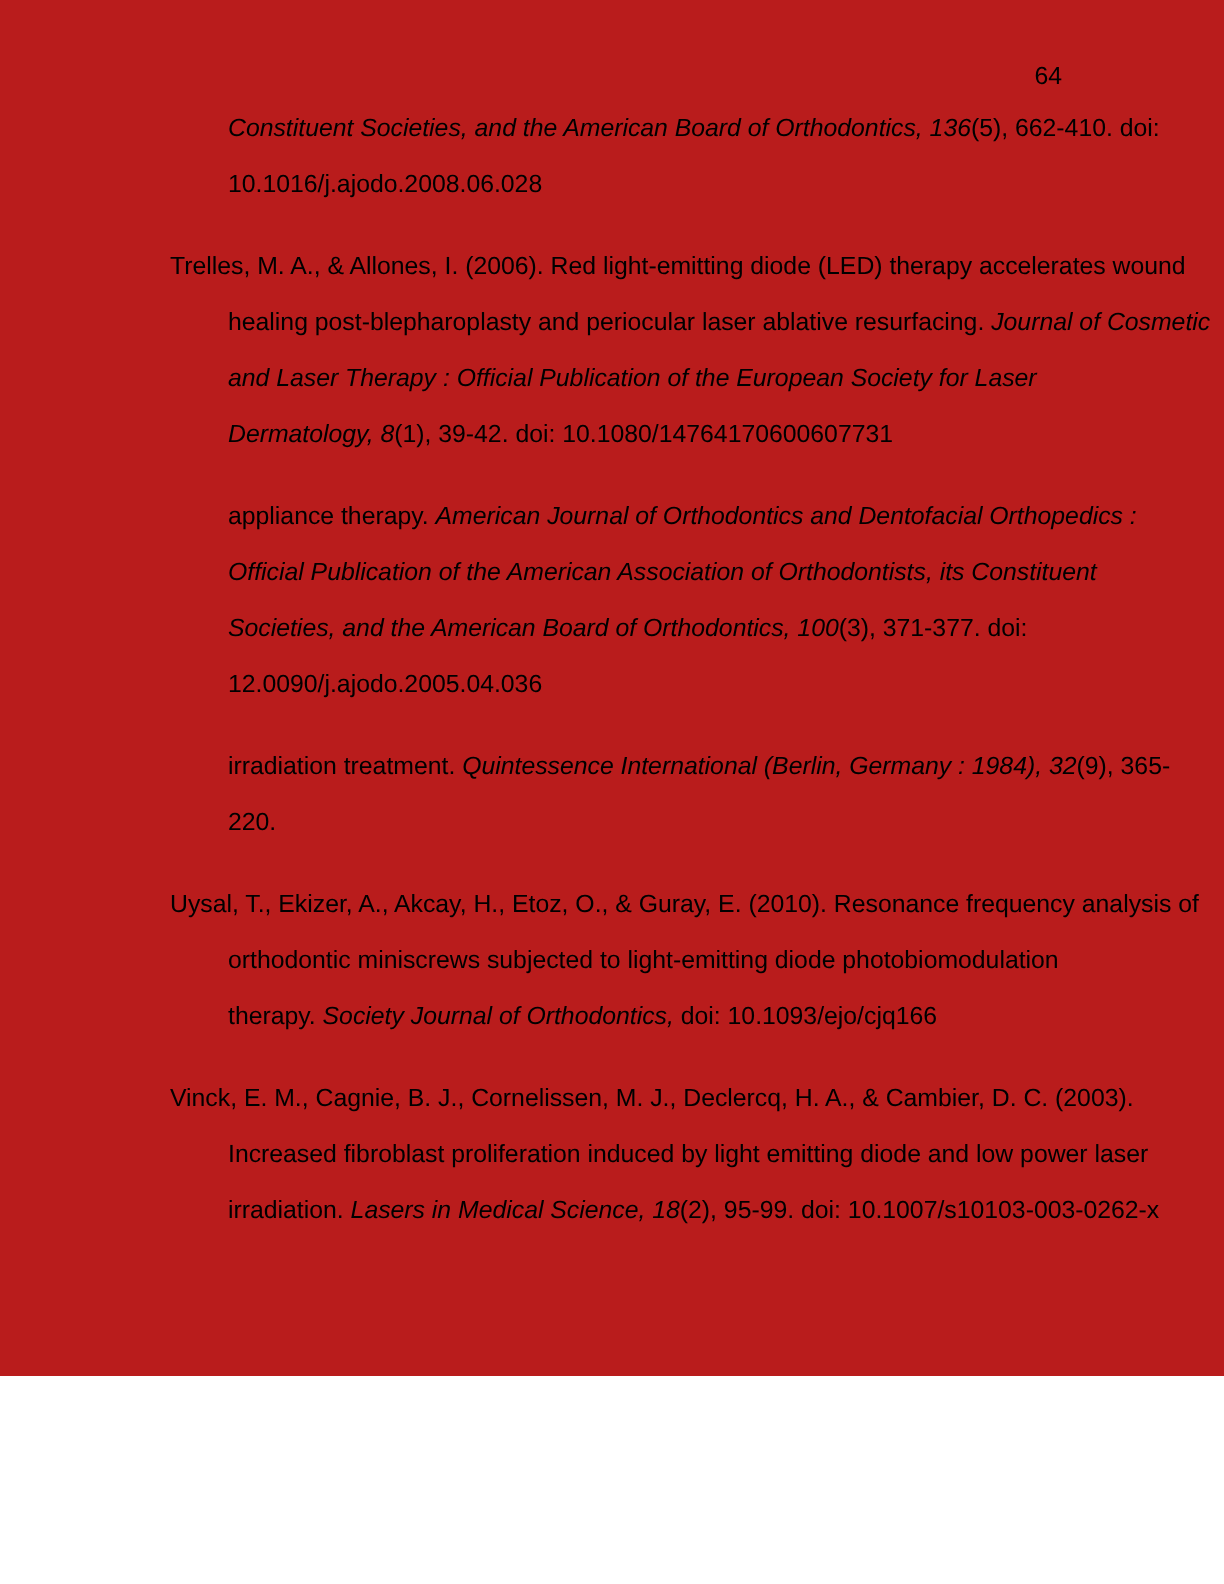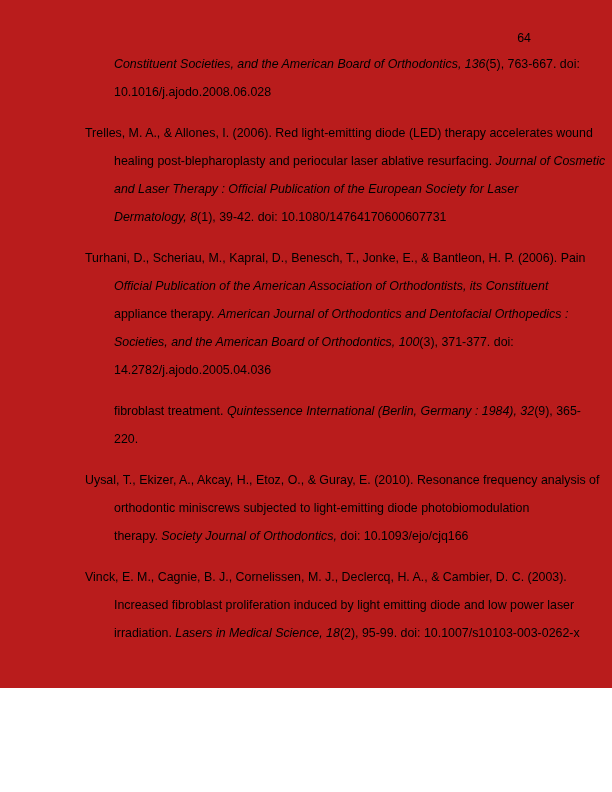--- a/index.html
+++ b/index.html
@@ -47,38 +47,37 @@
     font-style: normal;
   }
 </style>
 </head>
 <body>
 
 <div class="page">
   <div class="page-number">64</div>
   <div class="content">
       <div class="ref-entry">
-        <div class="ref-line indent"><span class="it">Constituent Societies, and the American Board of Orthodontics, 136</span><span class="rm">(5), 763-667. doi:</span></div>
+        <div class="ref-line indent"><span class="it">Constituent Societies, and the American Board of Orthodontics, 136</span><span class="rm">(5), 662-410. doi:</span></div>
         <div class="ref-line indent"><span class="rm">10.1016/j.ajodo.2008.06.028</span></div>
       </div>
       <div class="ref-entry">
         <div class="ref-line"><span class="rm">Trelles, M. A., &amp; Allones, I. (2006). Red light-emitting diode (LED) therapy accelerates wound</span></div>
         <div class="ref-line indent"><span class="rm">healing post-blepharoplasty and periocular laser ablative resurfacing. </span><span class="it">Journal of Cosmetic</span></div>
         <div class="ref-line indent"><span class="it">and Laser Therapy : Official Publication of the European Society for Laser</span></div>
         <div class="ref-line indent"><span class="it">Dermatology, 8</span><span class="rm">(1), 39-42. doi: 10.1080/14764170600607731</span></div>
       </div>
       <div class="ref-entry">
-        <div class="ref-line"><span class="rm">Turhani, D., Scheriau, M., Kapral, D., Benesch, T., Jonke, E., &amp; Bantleon, H. P. (2006). Pain</span></div>
+        <div class="ref-line indent"><span class="rm">appliance therapy. </span><span class="it">American Journal of Orthodontics and Dentofacial Orthopedics :</span></div>
         <div class="ref-line indent"><span class="it">Official Publication of the American Association of Orthodontists, its Constituent</span></div>
-        <div class="ref-line indent"><span class="rm">appliance therapy. </span><span class="it">American Journal of Orthodontics and Dentofacial Orthopedics :</span></div>
         <div class="ref-line indent"><span class="it">Societies, and the American Board of Orthodontics, 100</span><span class="rm">(3), 371-377. doi:</span></div>
-        <div class="ref-line indent"><span class="rm">14.2782/j.ajodo.2005.04.036</span></div>
+        <div class="ref-line indent"><span class="rm">12.0090/j.ajodo.2005.04.036</span></div>
       </div>
       <div class="ref-entry">
-        <div class="ref-line indent"><span class="rm">fibroblast treatment. </span><span class="it">Quintessence International (Berlin, Germany : 1984), 32</span><span class="rm">(9), 365-</span></div>
+        <div class="ref-line indent"><span class="rm">irradiation treatment. </span><span class="it">Quintessence International (Berlin, Germany : 1984), 32</span><span class="rm">(9), 365-</span></div>
         <div class="ref-line indent"><span class="rm">220.</span></div>
       </div>
       <div class="ref-entry">
         <div class="ref-line"><span class="rm">Uysal, T., Ekizer, A., Akcay, H., Etoz, O., &amp; Guray, E. (2010). Resonance frequency analysis of</span></div>
         <div class="ref-line indent"><span class="rm">orthodontic miniscrews subjected to light-emitting diode photobiomodulation</span></div>
         <div class="ref-line indent"><span class="rm">therapy. </span><span class="it">Society Journal of Orthodontics,</span><span class="rm"> doi: 10.1093/ejo/cjq166</span></div>
       </div>
       <div class="ref-entry">
         <div class="ref-line"><span class="rm">Vinck, E. M., Cagnie, B. J., Cornelissen, M. J., Declercq, H. A., &amp; Cambier, D. C. (2003).</span></div>
         <div class="ref-line indent"><span class="rm">Increased fibroblast proliferation induced by light emitting diode and low power laser</span></div>

